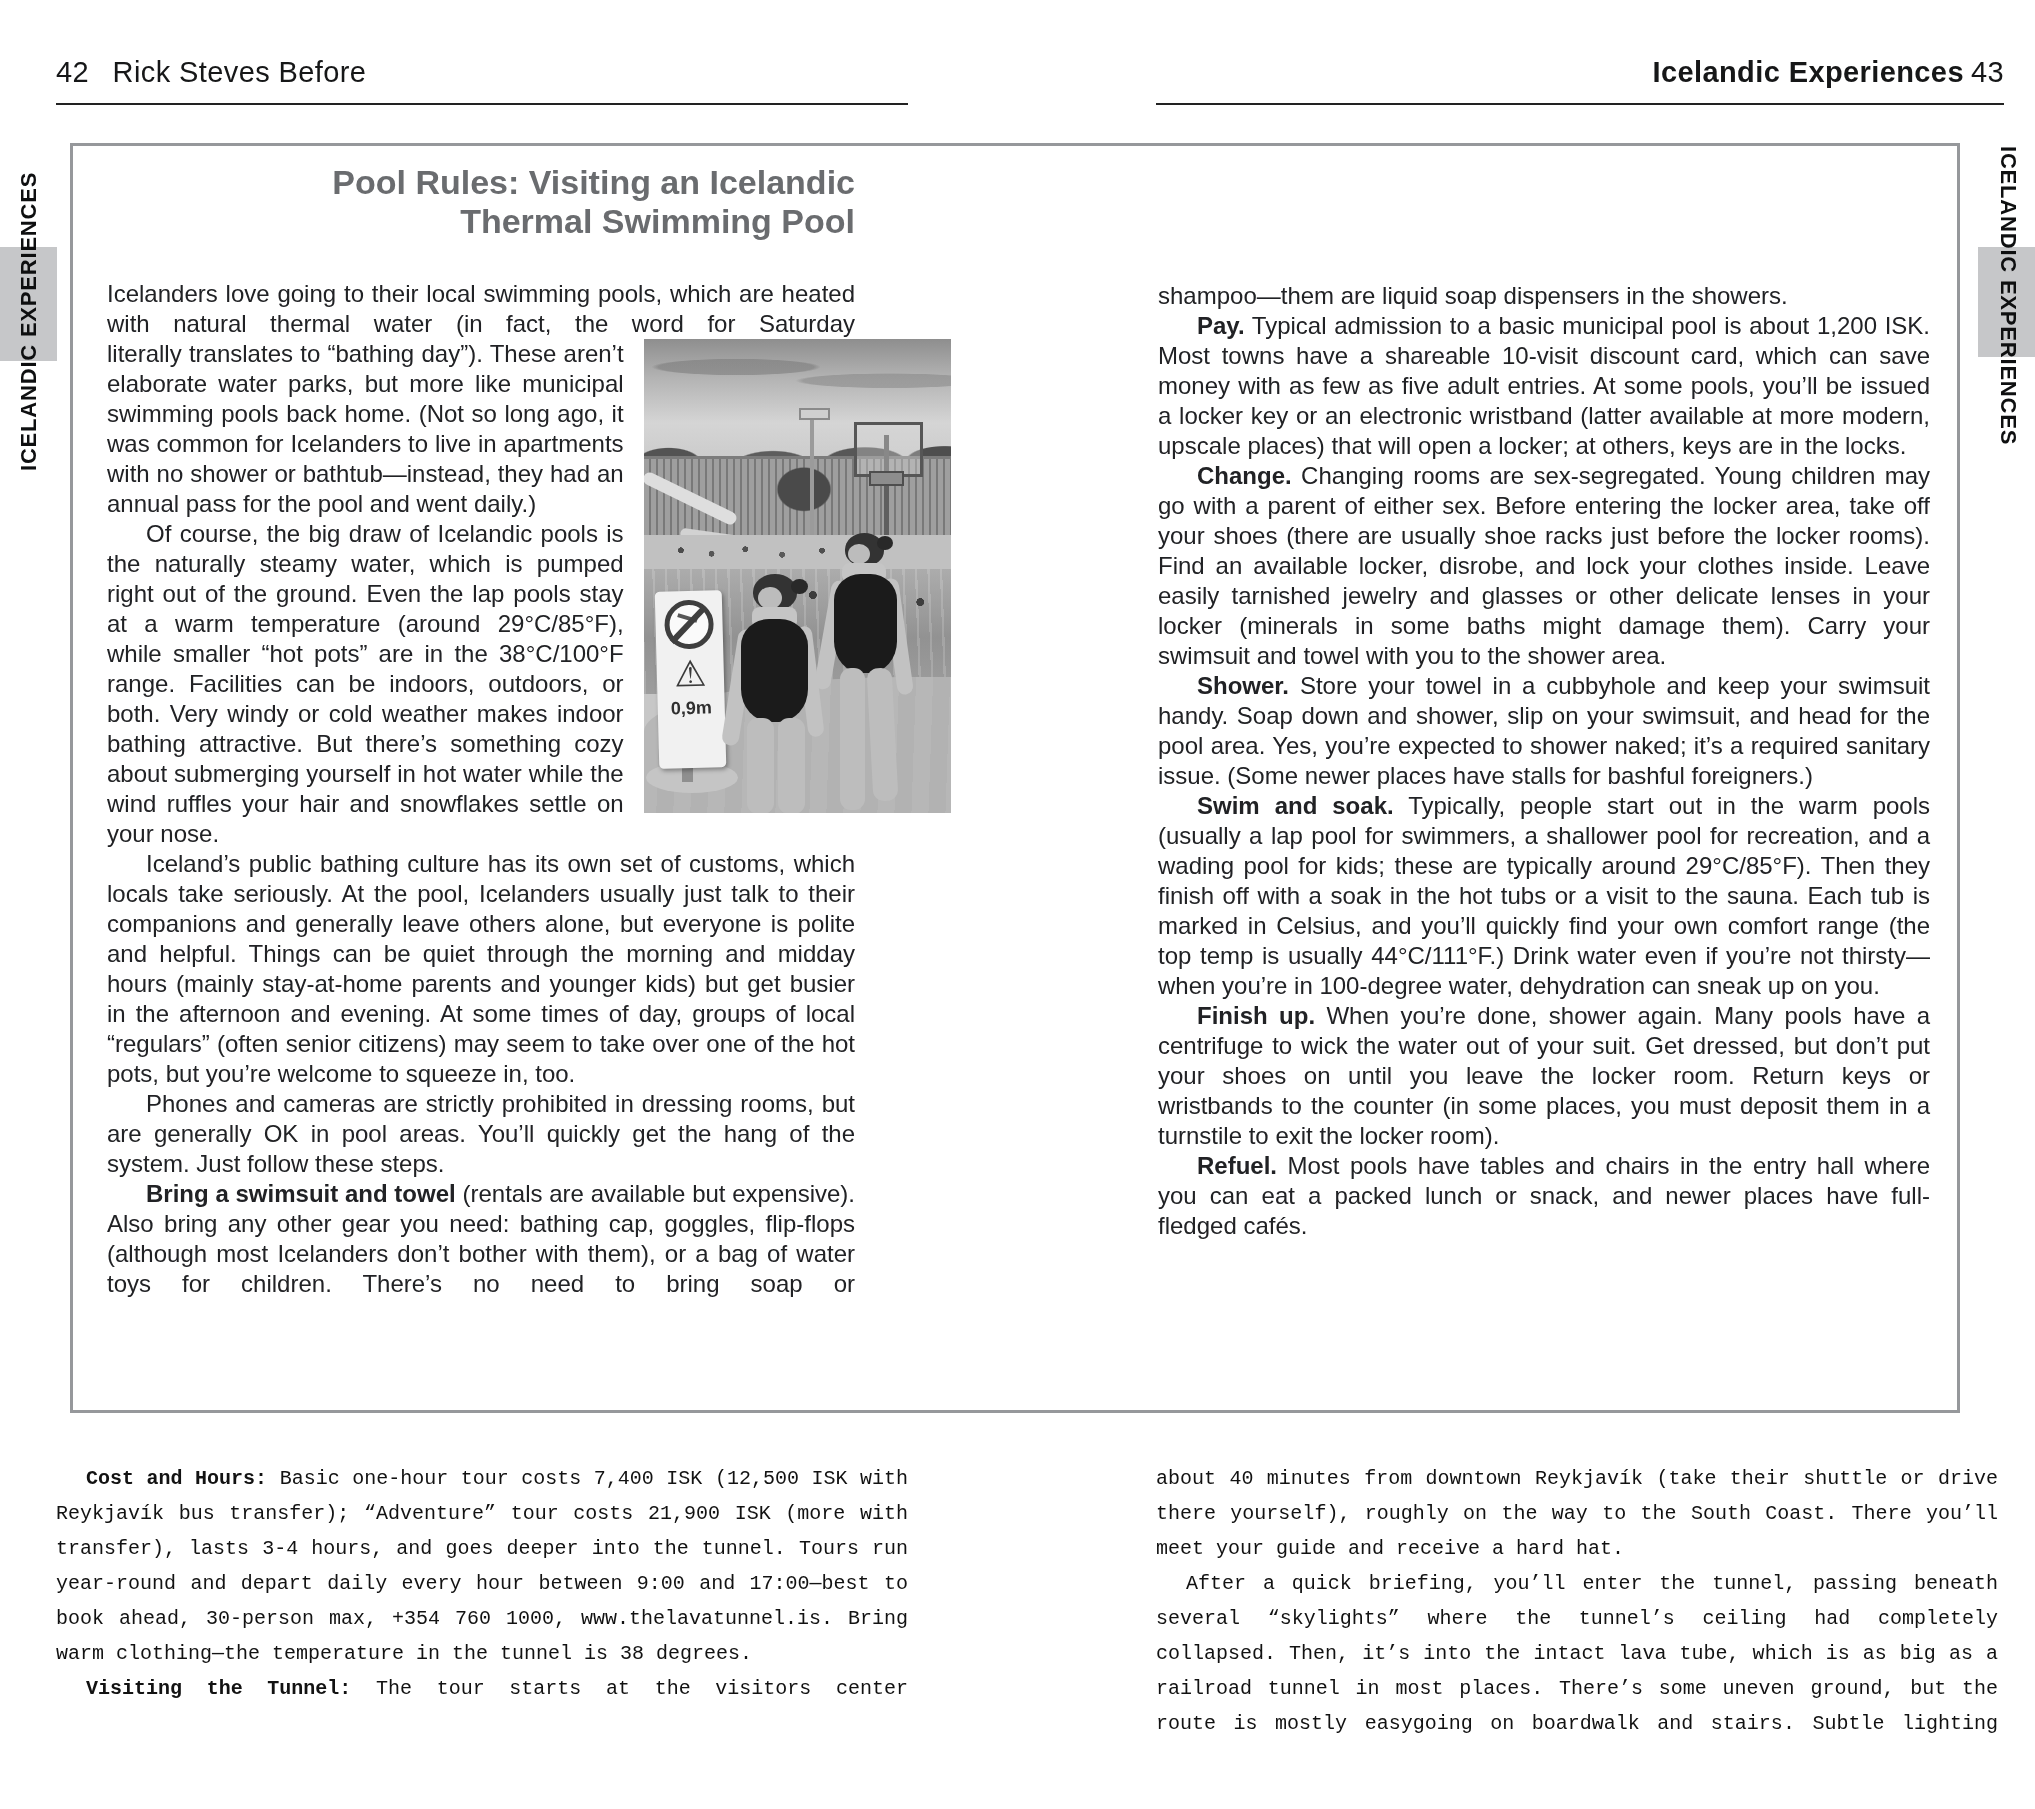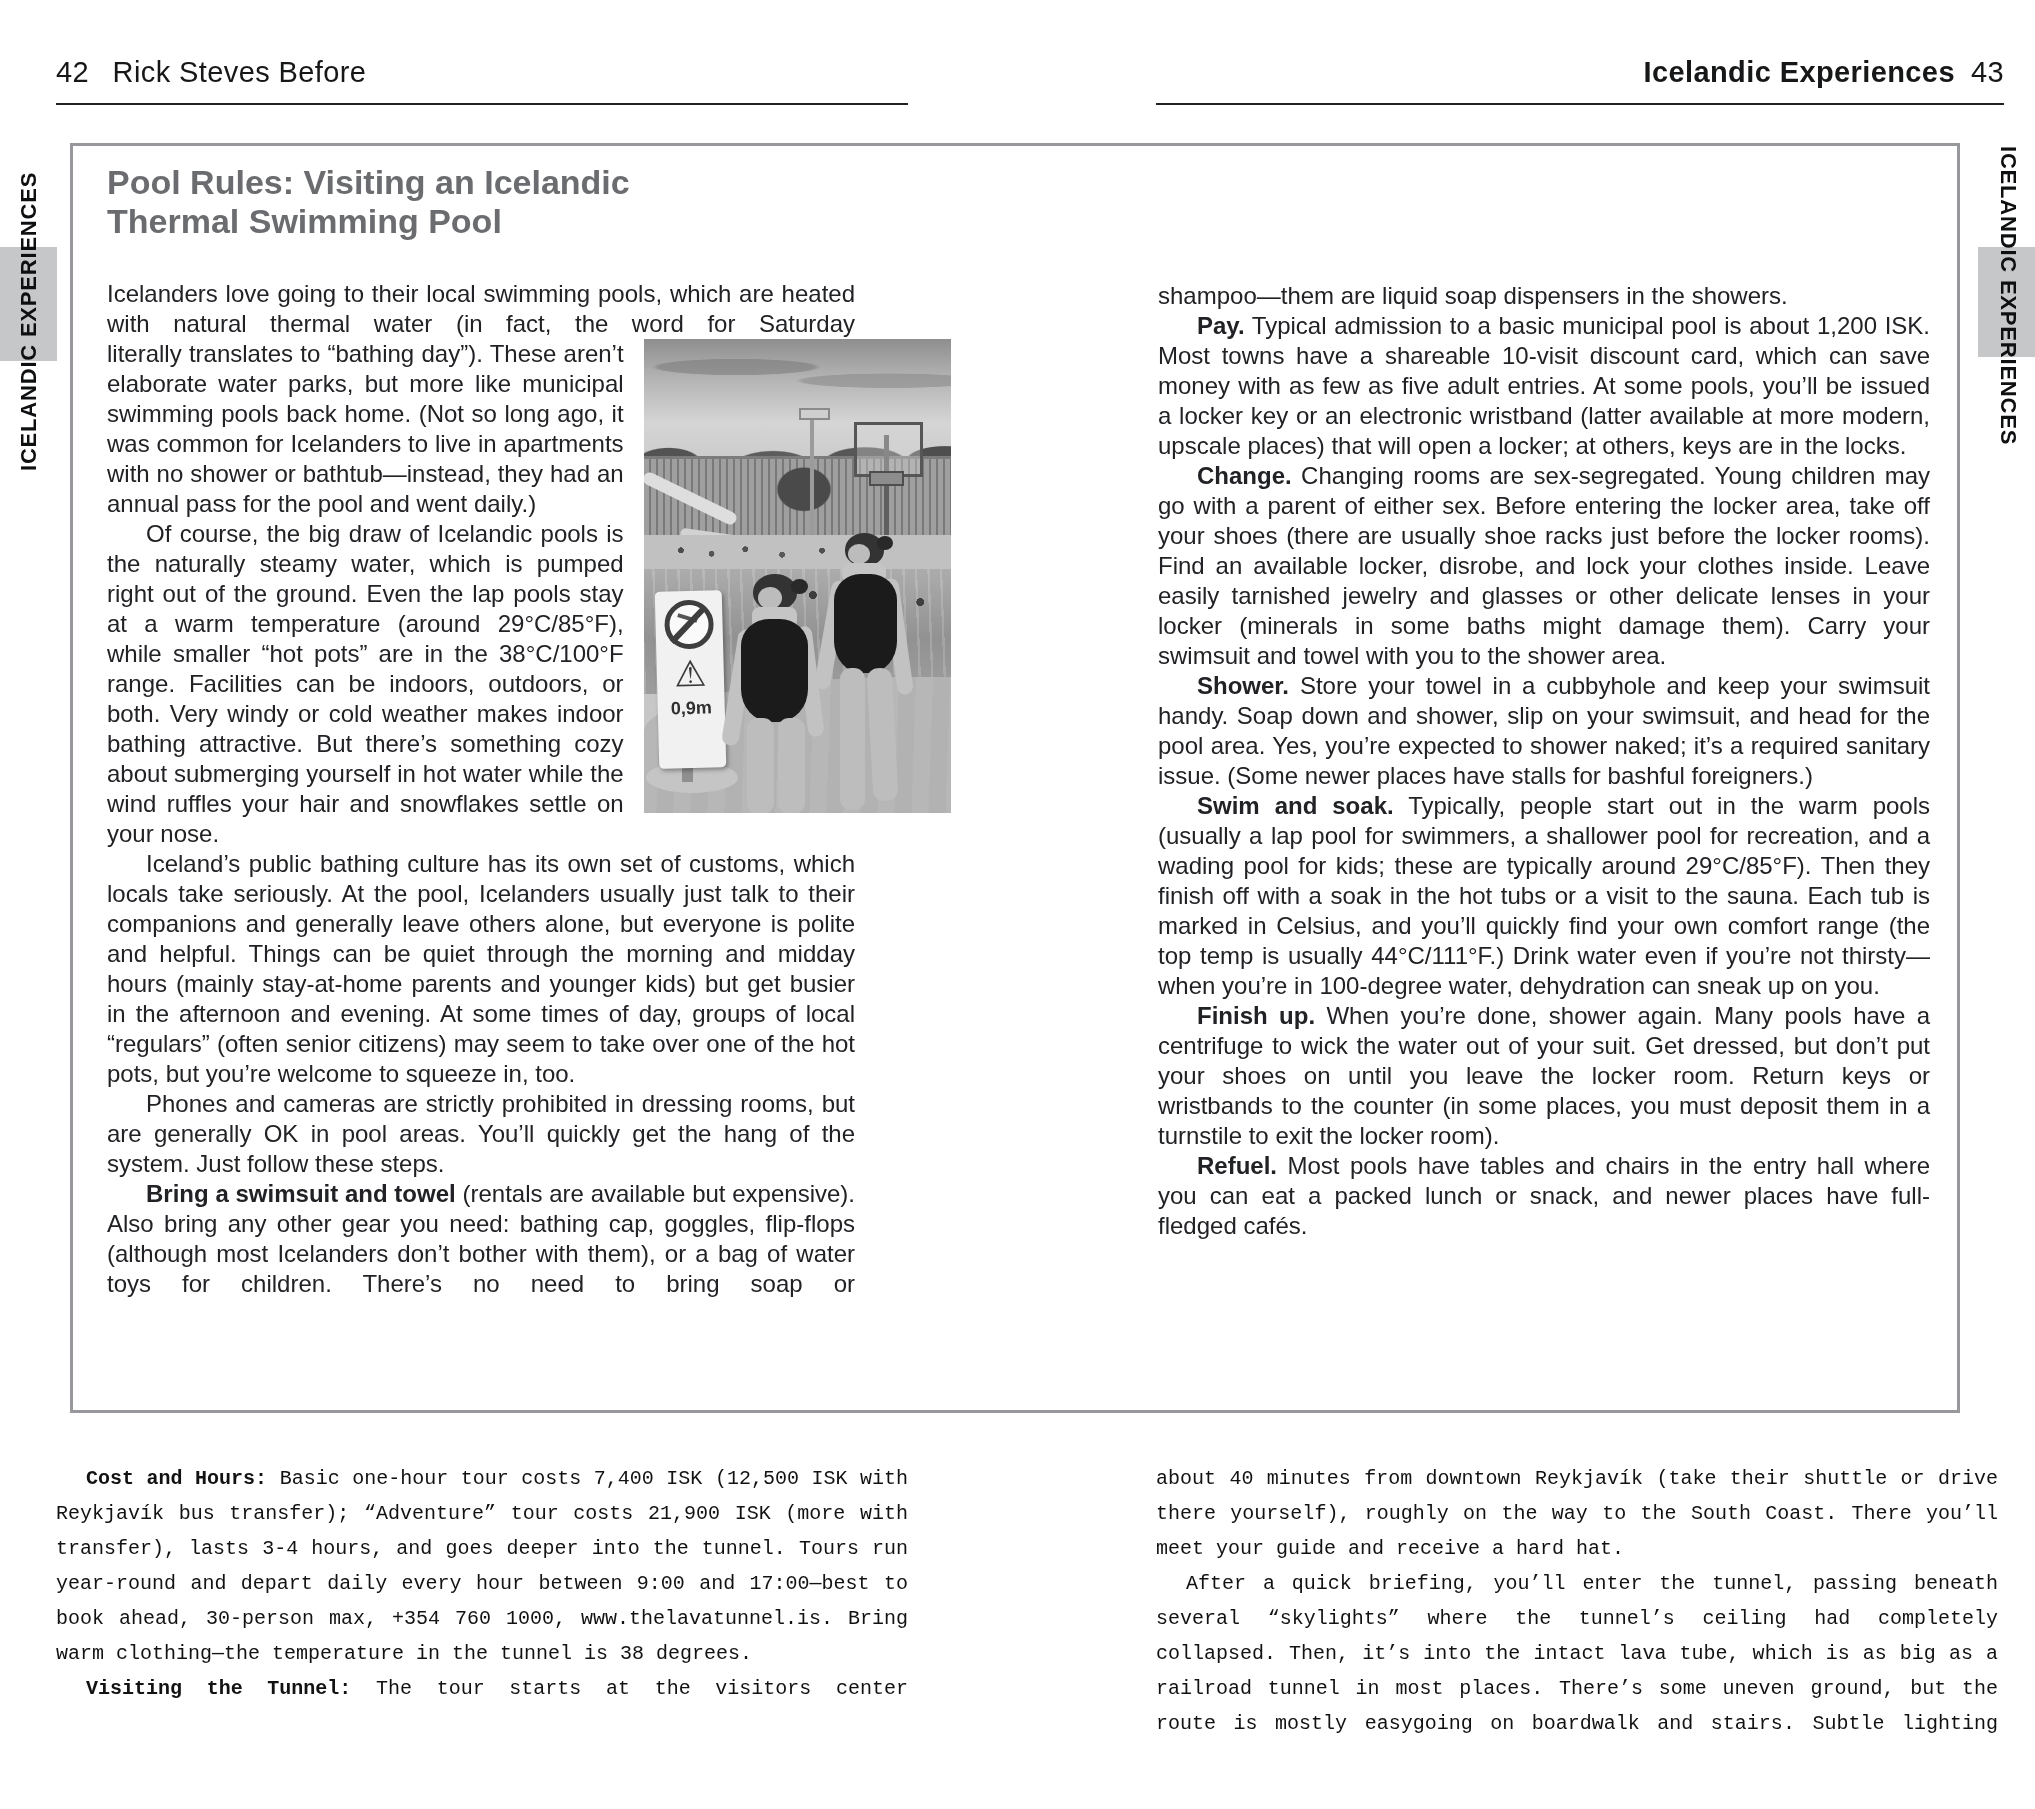--- a/index.html
+++ b/index.html
@@ -4,38 +4,38 @@
 <style>
   html,body{margin:0;padding:0;background:#ffffff;}
   .spread{position:relative;width:2035px;height:1809px;background:#ffffff;overflow:hidden;
           font-family:"Liberation Sans",sans-serif;color:#1c1d1f;}
 
   
   .runhead{position:absolute;top:56px;font-size:29px;letter-spacing:0.4px;white-space:nowrap;color:#161718;}
   .runhead .num{margin-right:23.5px;}
   .runhead-left{left:56px;font-weight:400;}
   .runhead-right{right:31px;font-weight:700;}
-  .runhead-right .num{margin-right:0;margin-left:16px;font-weight:400;}
+  .runhead-right .num{margin-right:0;margin-left:7px;font-weight:400;}
   .headrule{position:absolute;top:103px;height:2.3px;background:#222;}
   .headrule-left{left:56px;width:852px;}
   .headrule-right{left:1156px;width:848px;}
 
   
   .tabbg{position:absolute;background:#c6c7c9;}
   .tabbg-left{left:0;top:247px;width:57px;height:114px;}
   .tabbg-right{left:1978px;top:247px;width:57px;height:110px;}
   .tabtxt{position:absolute;writing-mode:vertical-rl;font-weight:700;font-size:22px;
           letter-spacing:0.8px;color:#0e0f10;white-space:nowrap;line-height:49px;width:49px;}
   .tabtxt-left{left:3.9px;top:142px;height:329px;transform:rotate(180deg);}
   .tabtxt-right{left:1984px;top:146px;height:329px;}
 
   
   .bigbox{position:absolute;left:70px;top:143px;width:1890px;height:1270px;
           border:3.1px solid #96989b;box-sizing:border-box;background:#fff;}
-  .bx-title{position:absolute;left:34px;top:17px;width:748px;text-align:left;
+  .bx-title{position:absolute;left:34px;top:17px;width:748px;text-align:right;
             font-weight:700;font-size:34px;line-height:39px;color:#6a6c6f;margin-bottom:0;}
   .bx-col{position:absolute;font-size:24px;line-height:30px;text-align:justify;color:#212225;}
   .bx-col-left{left:34px;top:133px;width:748px;}
   .bx-col-right{left:1085px;top:135px;width:772px;}
   .bx-p{margin:0;}
   .bx-p.ind{text-indent:39px;}
   .just-last{text-align-last:justify;}
 
   
   .photo{float:right;width:307px;height:474px;margin:0 -96px 11px 20.4px;position:relative;

